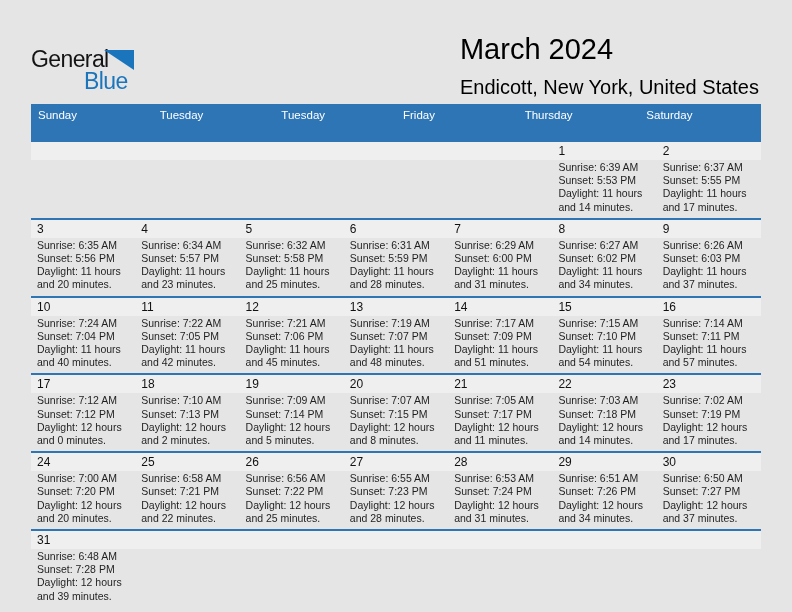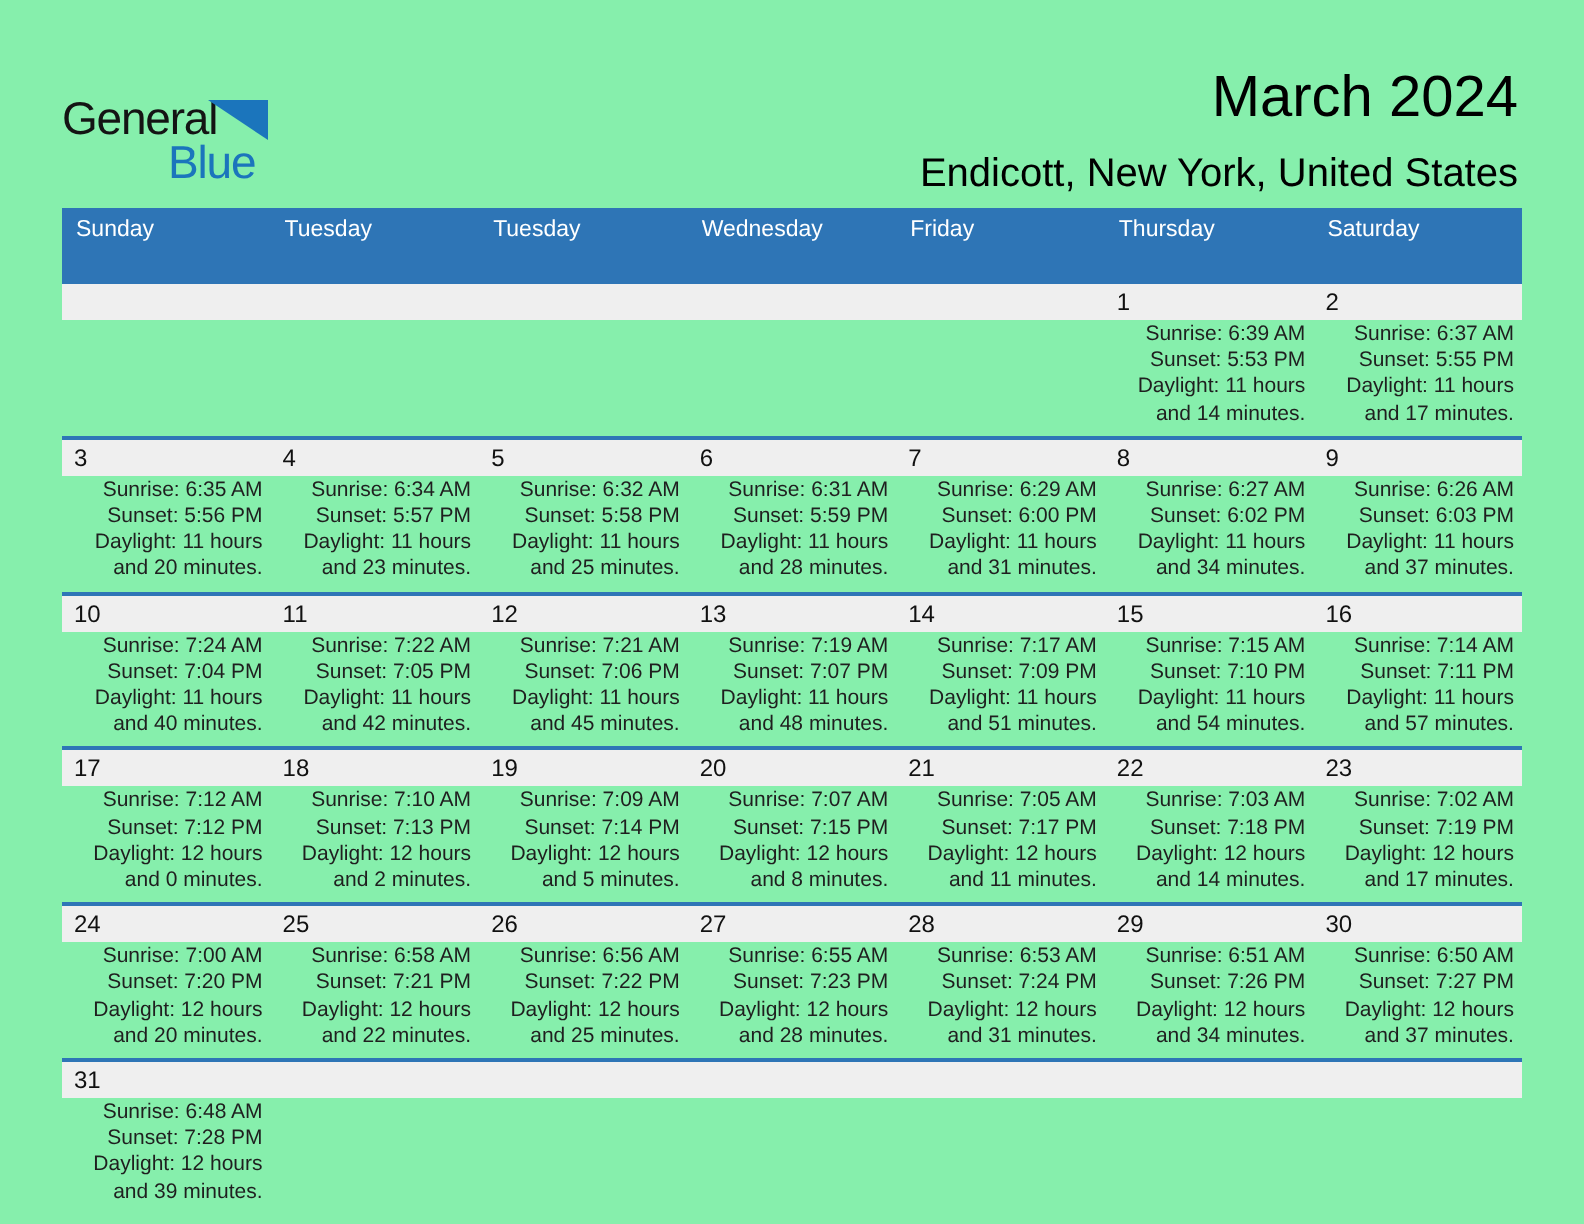--- a/index.html
+++ b/index.html
@@ -1,40 +1,40 @@
 <!DOCTYPE html>
 <html style="--header-blue: #2E75B6; --line-blue: #2E75B6; --strip-gray: #EFEFEF; --logo-blue: #1B75BC;"><head>
 <meta charset="utf-8">
 <style>
   html, body { margin:0; padding:0; background:#ffffff; }
   body { width:792px; height:612px; font-family:"Liberation Sans", sans-serif; }
-  .page { position:relative; width:792px; height:612px; overflow:hidden; background:#86efac; }
+  .page { position:relative; width:792px; height:612px; overflow:hidden; background:#e5e5e5; }
 
   
   .logo { position:absolute; left:31px; top:46px; width:120px; height:52px; }
   .logo-general { position:absolute; left:0; top:0; font-size:23px; color:#141414; letter-spacing:-0.6px; }
   .logo-triangle { position:absolute; left:73px; top:4px; width:30px; height:20px;
                    background:var(--logo-blue,#1B75BC); clip-path:polygon(0 0,100% 0,100% 100%); }
   .logo-blue { position:absolute; left:53px; top:22px; font-size:23px; color:var(--logo-blue,#1B75BC); letter-spacing:-0.6px; }
 
   
-  .title-block { position:absolute; top:33px; right:33px; text-align:right; }
+  .title-block { position:absolute; top:33px; right:33px; text-align:left; }
   .title { font-size:29px; color:#000; line-height:32px; }
   .subtitle { font-size:20px; color:#000; margin-top:11px; }
 
   
   .calendar { position:absolute; left:31px; top:104px; width:730px; }
   .day-header { display:flex; background:var(--header-blue,#2E75B6); }
   .day-header-cell { flex:1 1 0; color:#fff; font-size:11.5px; padding:5px 0 21px 7px; box-sizing:border-box; }
 
   .week { border-bottom:2px solid var(--line-blue,#2E75B6); }
   .week:last-child { border-bottom:none; }
   .num-row { display:flex; background:var(--strip-gray,#EFEFEF); }
   .num-cell { flex:1 1 0; font-size:12px; color:#111; padding:2px 0 2px 6px; min-height:14px; box-sizing:border-box; }
-  .content-row { display:flex; min-height:54px;text-align:right; }
+  .content-row { display:flex; min-height:54px; }
   .day-cell { flex:1 1 0; padding:1px 4px 4px 6px; font-size:10.5px; line-height:13.2px; color:#1f1f1f; box-sizing:border-box; }
   .cell-line { white-space:nowrap; }
 </style>
 </head>
 <body>
 
 <div class="page">
 
   <div class="logo">
     <span class="logo-general">General</span>
@@ -45,21 +45,20 @@
   <div class="title-block">
     <div class="title">March 2024</div>
     <div class="subtitle">Endicott, New York, United States</div>
   </div>
 
   <div class="calendar">
     <div class="day-header" id="day-header">
         <div class="day-header-cell">Sunday</div>
         <div class="day-header-cell">Tuesday</div>
         <div class="day-header-cell">Tuesday</div>
-        <div class="day-header-cell">Wednesday</div>
         <div class="day-header-cell">Friday</div>
         <div class="day-header-cell">Thursday</div>
         <div class="day-header-cell">Saturday</div>
       </div>
     <div id="weeks-container">
         <div class="week">
           <div class="num-row">
             <div class="num-cell"></div>
             <div class="num-cell"></div>
             <div class="num-cell"></div>

